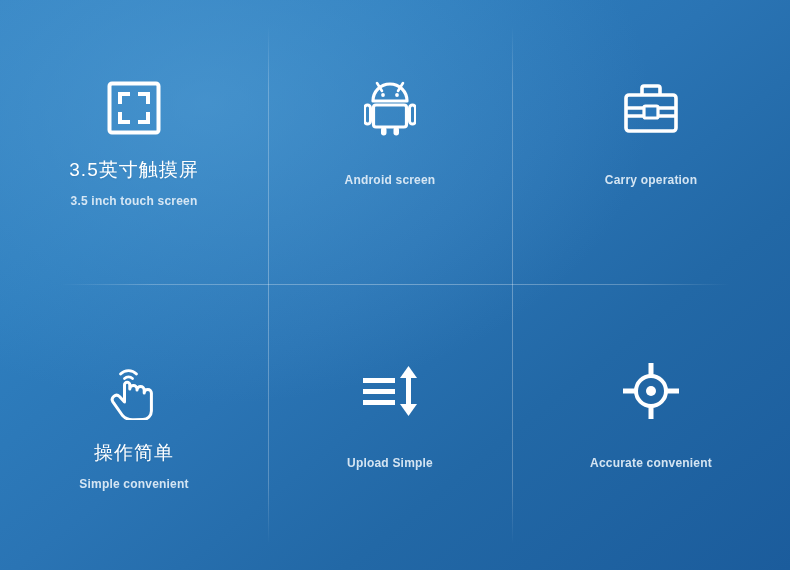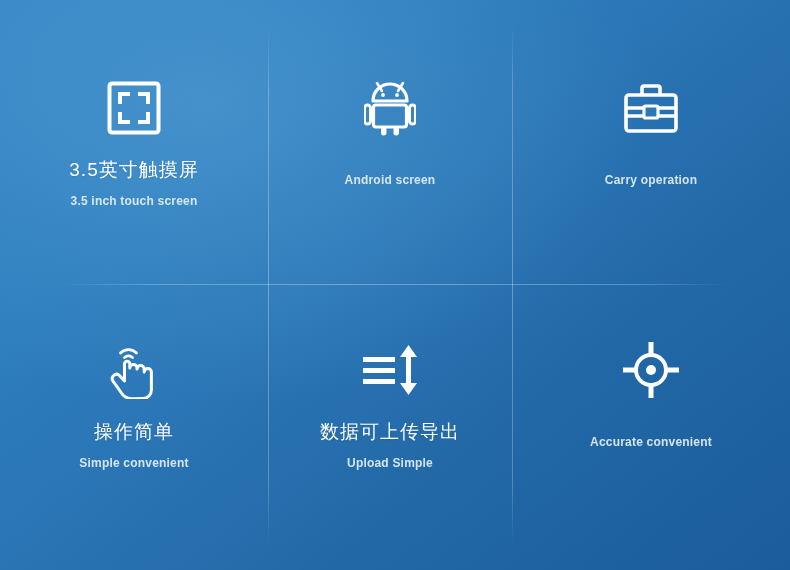--- a/index.html
+++ b/index.html
@@ -37,21 +37,21 @@
 
   .cell {
     position: relative;
     display: flex;
     flex-direction: column;
     align-items: center;
     justify-content: flex-start;
     box-sizing: border-box;
   }
   .cell.row1 { padding-top: 78px; }
-  .cell.row2 { padding-top: 334px; }
+  .cell.row2 { padding-top: 334px; margin-top: 21px; }
   .cell.row2 { padding-top: 0; justify-content: flex-start; }
   .cell.row2 .icon-wrap { margin-top: 56px; }
 
   .icon-wrap {
     width: 60px;
     height: 60px;
     display: flex;
     align-items: center;
     justify-content: center;
     margin-bottom: 22px;
@@ -191,21 +191,20 @@
       <div class="icon-wrap">
         <svg width="58" height="54" viewBox="0 0 58 54" aria-hidden="true">
           <rect x="2" y="14" width="32" height="5" fill="#ffffff"></rect>
           <rect x="2" y="25" width="32" height="5" fill="#ffffff"></rect>
           <rect x="2" y="36" width="32" height="5" fill="#ffffff"></rect>
           <rect x="45" y="9" width="5" height="36" fill="#ffffff"></rect>
           <polygon points="47.5,2 56,14 39,14" fill="#ffffff"></polygon>
           <polygon points="47.5,52 56,40 39,40" fill="#ffffff"></polygon>
         </svg>
       </div>
-      <div class="title-cn">数据可上传导出</div>
       <div class="subtitle-en">Upload Simple</div>
     </div>
 
     <div class="cell row2">
       <div class="icon-wrap">
         <svg width="56" height="56" viewBox="0 0 56 56" aria-hidden="true">
           <circle cx="28" cy="28" r="15" fill="none" stroke="#ffffff" stroke-width="4"></circle>
           <circle cx="28" cy="28" r="5" fill="#ffffff"></circle>
           <rect x="25.5" y="0" width="5" height="12" fill="#ffffff"></rect>
           <rect x="25.5" y="44" width="5" height="12" fill="#ffffff"></rect>

